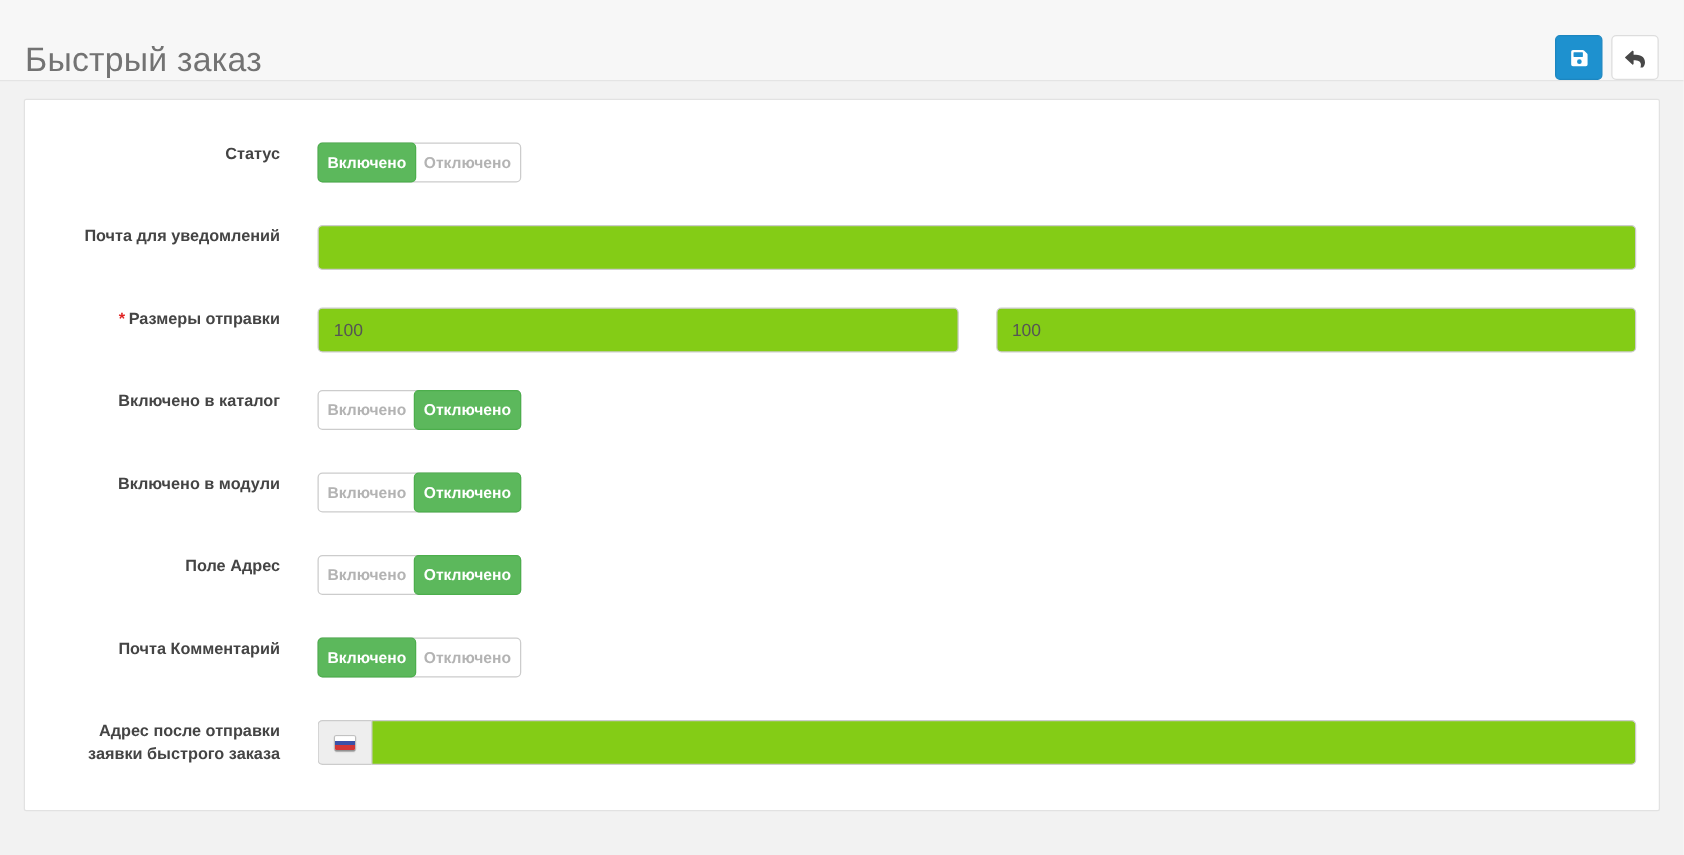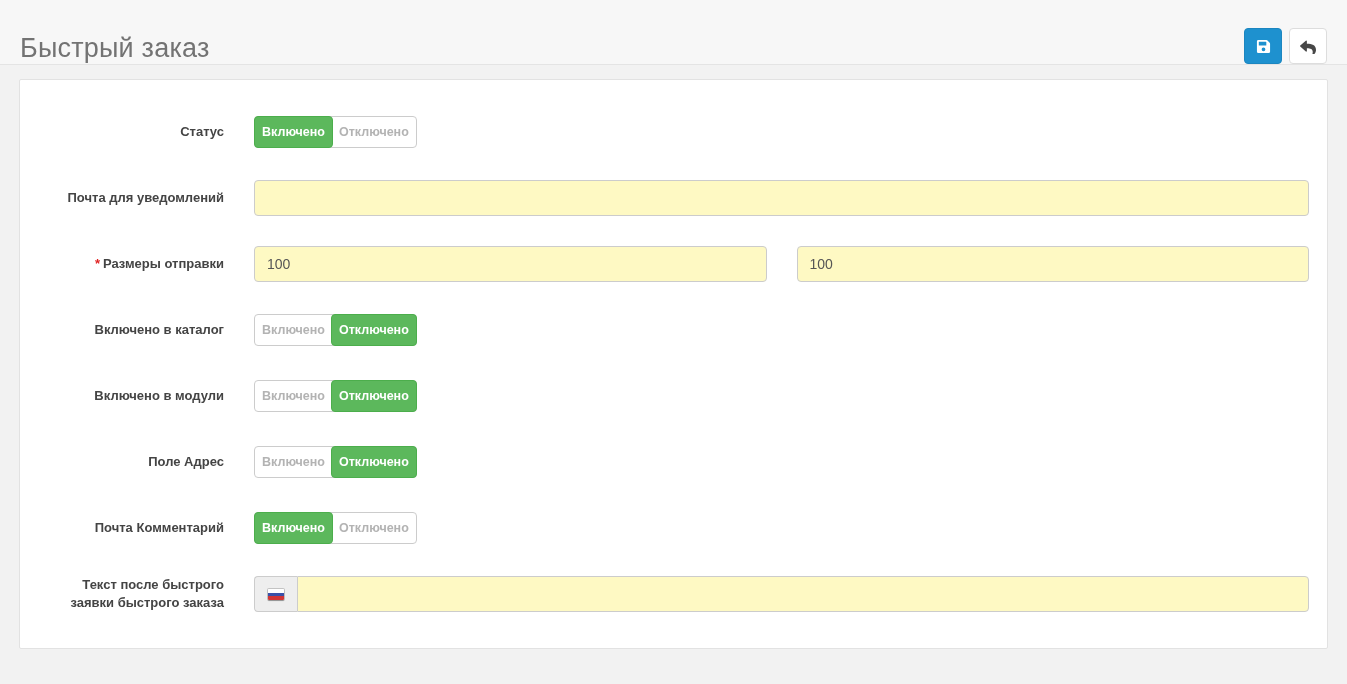--- a/index.html
+++ b/index.html
@@ -40,21 +40,21 @@
   .content { padding: 14px 19px; }
   .panel {
     background: #ffffff;
     border: 1px solid #e2e2e2;
     border-radius: 2px;
     padding: 34px 18px 36px 18px;
   }
 
   .form-row {
     display: flex;
-    align-items: center;
+    align-items: flex-start;
     min-height: 36px;
     margin-bottom: 30px;
   }
   .form-row:last-child { margin-bottom: 0; }
 
   .col-label {
     width: 216px;
     padding-right: 30px;
     text-align: right;
     font-size: 13px;
@@ -103,21 +103,21 @@
   
   .text-input {
     width: 100%;
     height: 36px;
     border: 1px solid #cccccc;
     border-radius: 4px;
     padding: 16px 12px;
     font-family: inherit;
     font-size: 14px;
     color: #555555;
-    background: #fef9c3;
+    background: #84cc16;
     outline: none;
   }
   .input-pair { display: flex; gap: 30px; width: 100%; }
   .input-pair .half { flex: 1; }
 
   .input-group { display: flex; width: 100%; }
   .input-addon {
     width: 43px;
     height: 36px;
     background: #eeeeee;
@@ -226,21 +226,21 @@
       <label class="col-label">Почта Комментарий</label>
       <div class="col-control">
         <div class="btn-group">
           <button class="toggle-btn active">Включено</button>
           <button class="toggle-btn">Отключено</button>
         </div>
       </div>
     </div>
 
     <div class="form-row">
-      <label class="col-label">Текст после быстрого заявки быстрого заказа</label>
+      <label class="col-label">Адрес после отправки заявки быстрого заказа</label>
       <div class="col-control">
         <div class="input-group">
           <span class="input-addon">
             <span class="flag-ru"></span>
           </span>
           <input type="text" class="text-input" value="" style="">
         </div>
       </div>
     </div>
 

